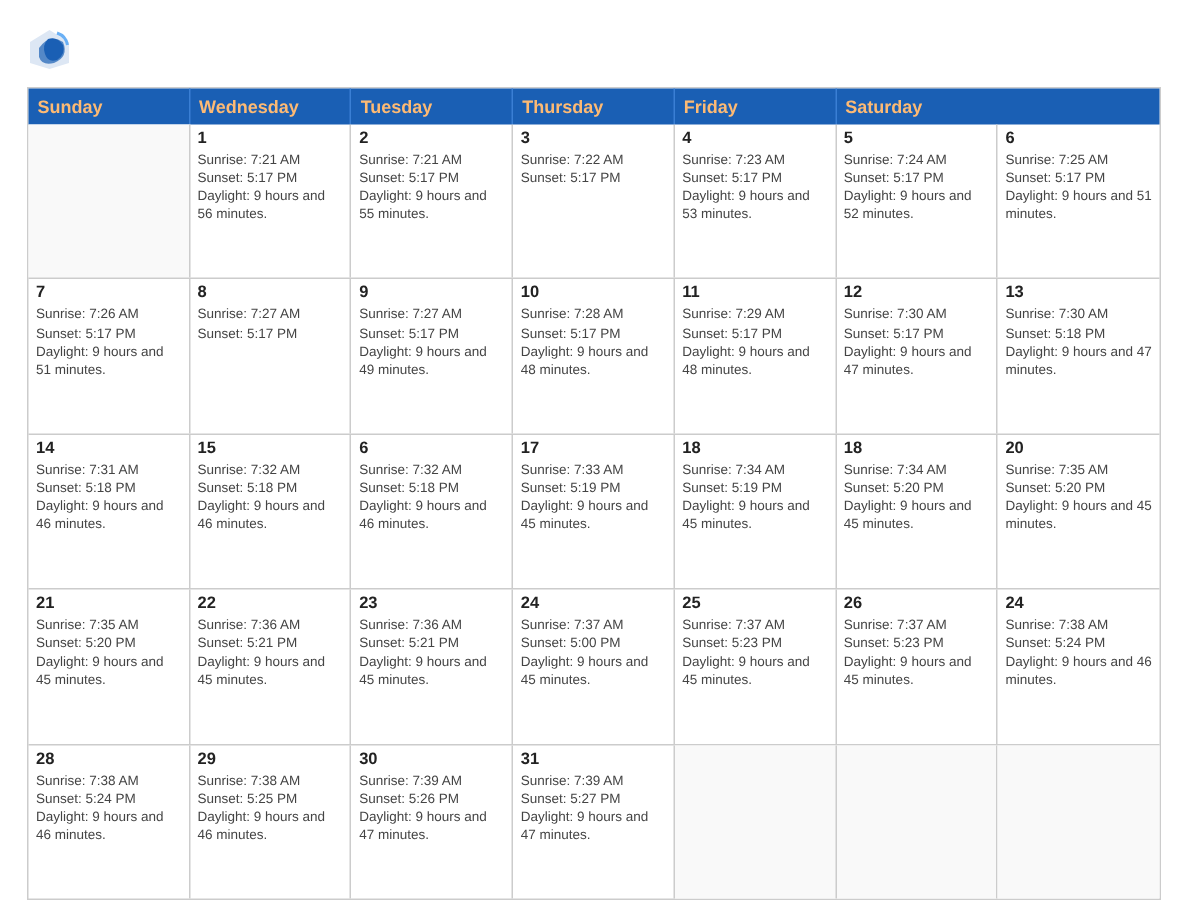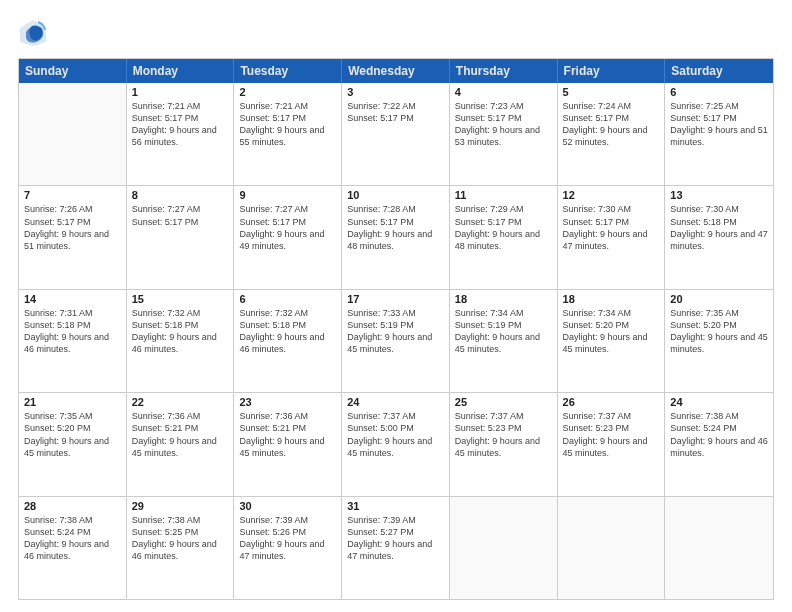--- a/index.html
+++ b/index.html
@@ -58,21 +58,21 @@
       display: flex;
       flex-direction: column;
       border: 1px solid #ccc;
     }
     .cal-header {
       display: grid;
       grid-template-columns: repeat(7, 1fr);
       background: #1a5fb4;
     }
     .cal-header-cell {
-      color: #e5e5e5;
+      color: #fdba74;
       font-size: 12px;
       font-weight: bold;
       padding: 5px 6px;
       text-align: left;
       border-right: 1px solid #3a7fd4;
     }
     .cal-header-cell:last-child { border-right: none; }
     .cal-body {
       flex: 1;
       display: flex;
@@ -130,23 +130,22 @@
     </div>
     <div class="title-block">
       <div class="month-year"></div>
       <div class="location"></div>
     </div>
   </div>
 
   <div class="calendar">
     <div class="cal-header">
     <div class="cal-header-cell">Sunday</div>
-        <div class="cal-header-cell">Monday</div>
+        <div class="cal-header-cell">Wednesday</div>
         <div class="cal-header-cell">Tuesday</div>
-        <div class="cal-header-cell">Wednesday</div>
         <div class="cal-header-cell">Thursday</div>
         <div class="cal-header-cell">Friday</div>
         <div class="cal-header-cell">Saturday</div>
       </div>
     <div class="cal-body">
     <div class="cal-row">
           <div class="cal-cell empty"></div>
           <div class="cal-cell">
             <span class="day-num">1</span>
             <span class="info-line">Sunrise: 7:21 AM</span>

